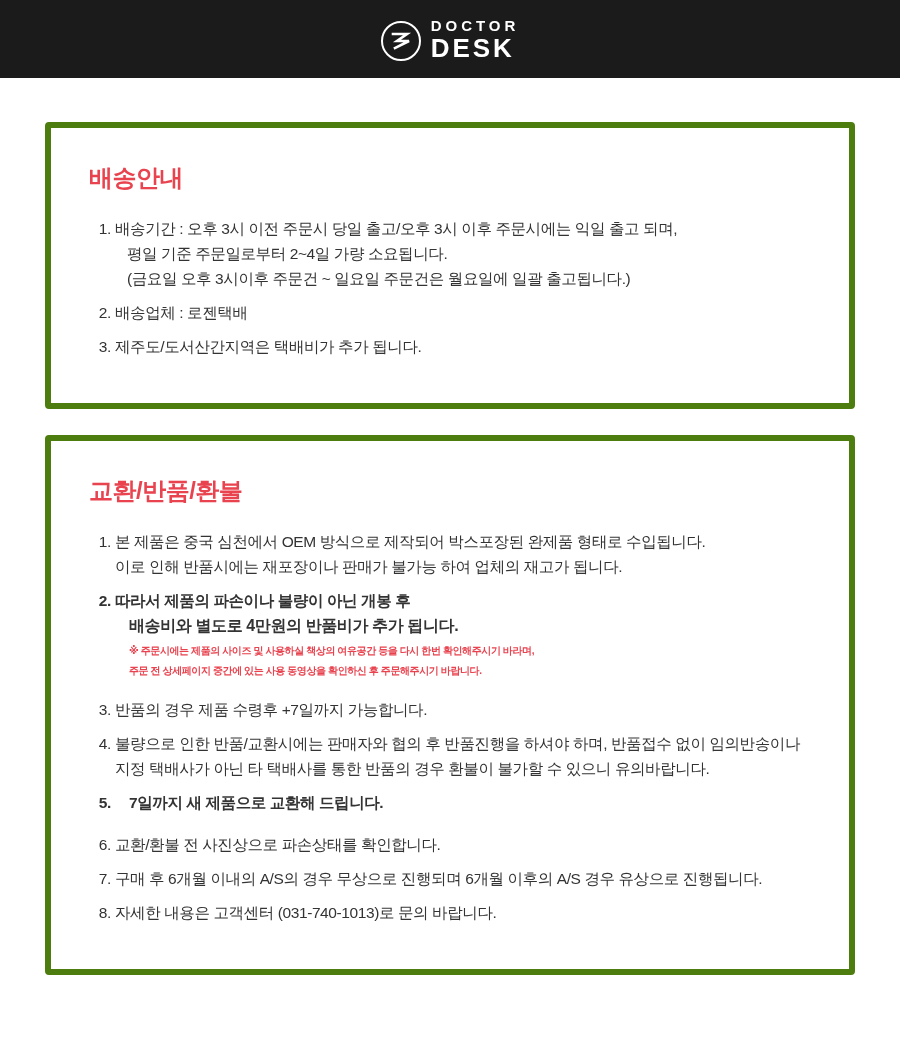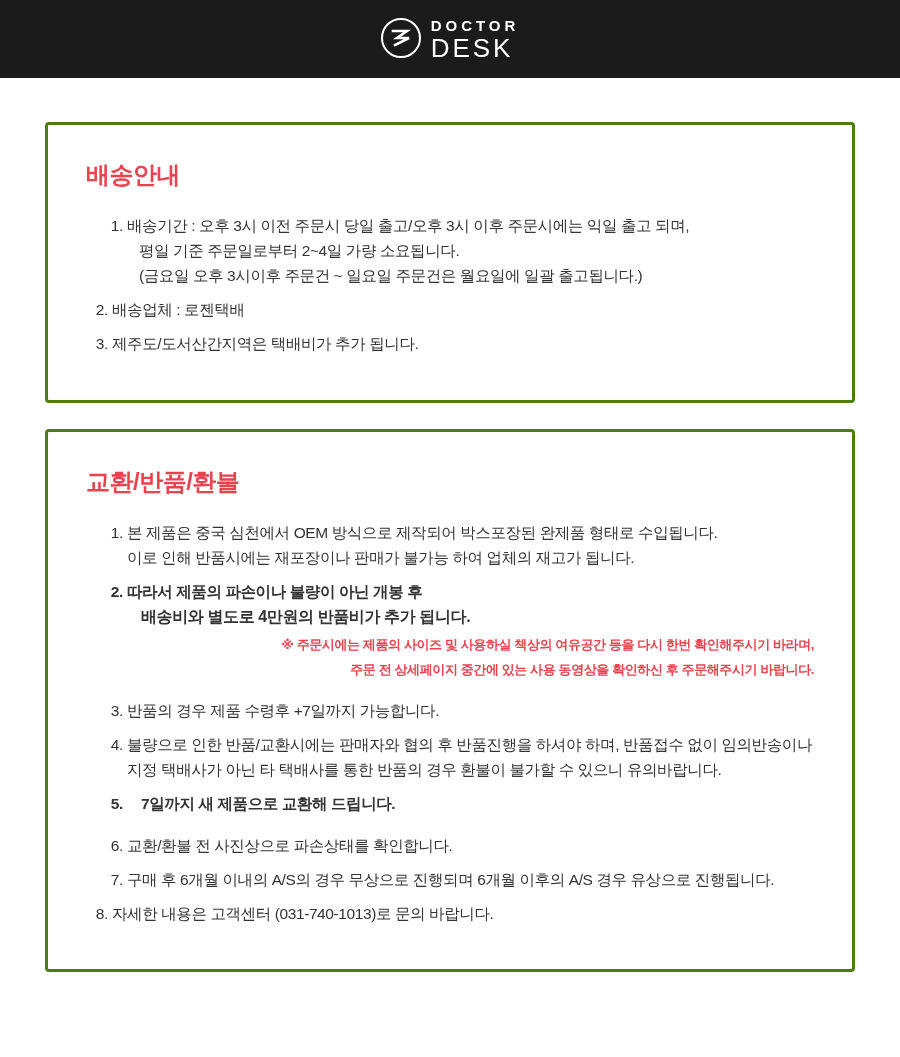--- a/index.html
+++ b/index.html
@@ -19,21 +19,21 @@
   .header {
     width: 100%;
     height: 78px;
     background: #1b1b1b;
     display: flex;
     align-items: center;
     justify-content: center;
   }
   .logo {
     display: flex;
-    align-items: flex-start;
+    align-items: flex-end;
     gap: 10px;
   }
   .logo-mark {
     width: 40px;
     height: 40px;
     border: 2px solid #ffffff;
     border-radius: 50%;
     position: relative;
     flex: 0 0 auto;
   }
@@ -45,30 +45,30 @@
     color: #ffffff;
   }
   .logo-top {
     font-size: 15px;
     letter-spacing: 4px;
     font-weight: bold;
   }
   .logo-bottom {
     font-size: 26px;
     letter-spacing: 3px;
-    font-weight: normal;
+    font-weight: bold;
     margin-top: 2px;
   }
 
   
   .wrap {
     padding: 44px 45px 40px 45px;
   }
   .panel {
-    border: 3px solid #4d7c0f;
+    border: 6px solid #4d7c0f;
     border-radius: 4px;
     background: #ffffff;
     padding: 34px 38px 34px 38px;
     margin-bottom: 26px;
   }
   .panel-title {
     color: #e8434f;
     font-size: 24px;
     font-weight: bold;
     margin: 0 0 22px 0;
@@ -108,30 +108,29 @@
   }
   li.red {
     font-size: 17px;
     line-height: 1.72;
     margin-bottom: 13px;
   }
   li.red .indent { padding-left: 14px; }
   li.red .big { font-size: 16px; }
   .note {
     display: block;
-    font-size: 13px;
+    font-size: 10px;
     font-weight: bold;
     line-height: 1.65;
     color: #e8434f;
     padding-left: 14px;
     margin-top: 4px;
-    text-align: right;
-  }
-
-  li.spaced { margin-bottom: 15px; margin-left: 15px; }
+  }
+
+  li.spaced { margin-bottom: 15px; }
   li.red.spaced { margin-bottom: 17px; }
 </style>
 </head>
 <body>
 
 <div class="header">
   <div class="logo">
     <span class="logo-mark">
       <svg width="36" height="36" viewBox="0 0 36 36" aria-hidden="true">
         <path d="M10 11 H24 L14 18 H26 L12 25" fill="none" stroke="#ffffff" stroke-width="2.6" stroke-linejoin="miter" stroke-linecap="square"></path>

